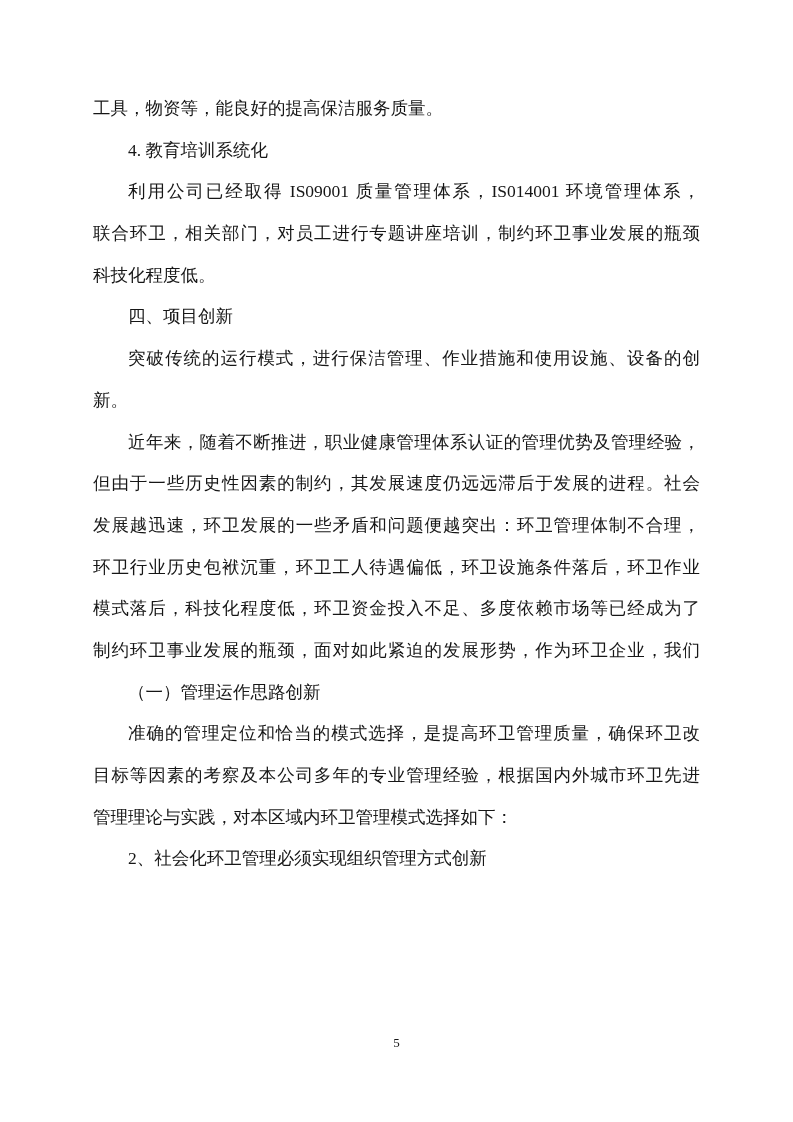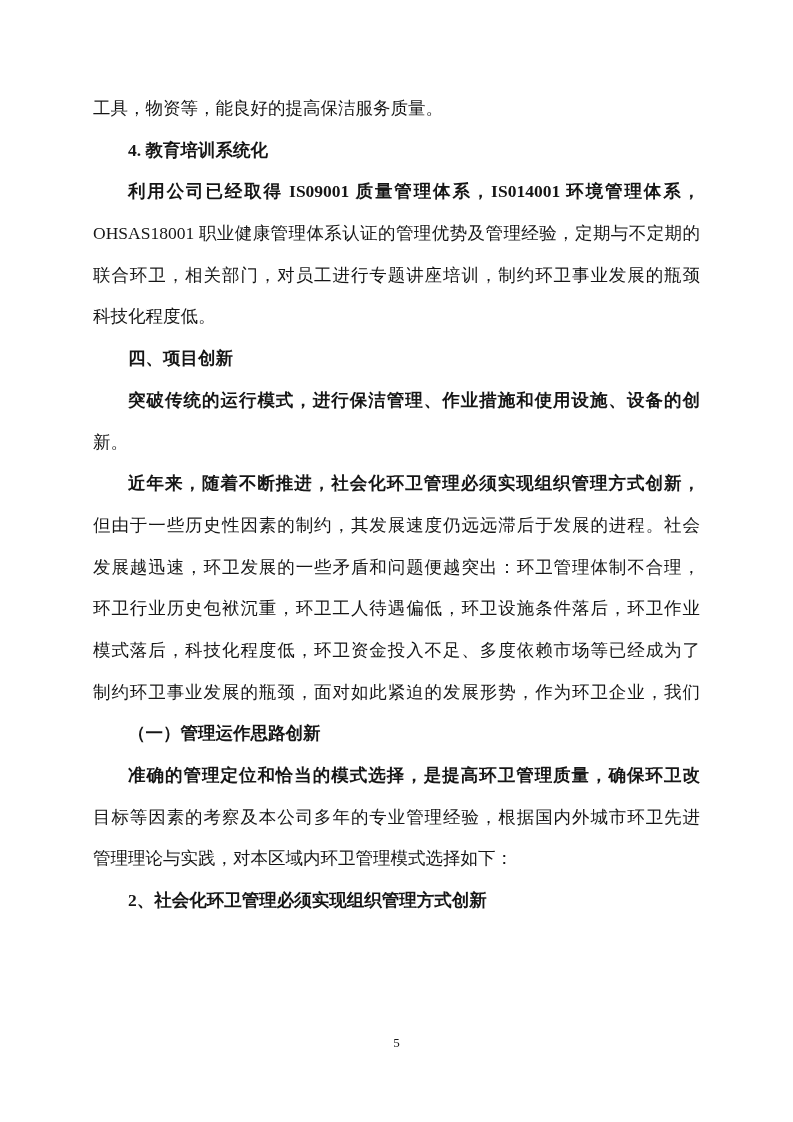--- a/index.html
+++ b/index.html
@@ -31,47 +31,45 @@
     box-sizing: border-box;
   }
   .line.justify {
     white-space: normal;
     text-align: justify;
     text-align-last: justify;
     overflow: hidden;
   }
   .line.indent {
     padding-left: 35px;
-    font-weight: bold;
   }
   .page-number {
     position: absolute;
     left: 0;
     top: 1035px;
     width: 100%;
     text-align: center;
     font-size: 13px;
     color: #161616;
   }
 </style>
 </head>
 <body>
 
 <div class="page">
   <div class="text-block" id="text-block">
       <div class="line">工具，物资等，能良好的提高保洁服务质量。</div>
       <div class="line indent">4. 教育培训系统化</div>
       <div class="line indent justify">利用公司已经取得 IS09001 质量管理体系，IS014001 环境管理体系，</div>
-      <div class="line justify">OHSAS18001 职业健康管理体系认证的管理优势及管理经验，定期与不定期的</div>
       <div class="line justify">联合环卫，相关部门，对员工进行专题讲座培训，制约环卫事业发展的瓶颈</div>
       <div class="line">科技化程度低。</div>
       <div class="line indent">四、项目创新</div>
       <div class="line indent justify">突破传统的运行模式，进行保洁管理、作业措施和使用设施、设备的创</div>
       <div class="line">新。</div>
-      <div class="line indent justify">近年来，随着不断推进，社会化环卫管理必须实现组织管理方式创新，</div>
+      <div class="line indent justify">近年来，随着不断推进，职业健康管理体系认证的管理优势及管理经验，</div>
       <div class="line justify">但由于一些历史性因素的制约，其发展速度仍远远滞后于发展的进程。社会</div>
       <div class="line justify">发展越迅速，环卫发展的一些矛盾和问题便越突出：环卫管理体制不合理，</div>
       <div class="line justify">环卫行业历史包袱沉重，环卫工人待遇偏低，环卫设施条件落后，环卫作业</div>
       <div class="line justify">模式落后，科技化程度低，环卫资金投入不足、多度依赖市场等已经成为了</div>
       <div class="line justify">制约环卫事业发展的瓶颈，面对如此紧迫的发展形势，作为环卫企业，我们</div>
       <div class="line indent">（一）管理运作思路创新</div>
       <div class="line indent justify">准确的管理定位和恰当的模式选择，是提高环卫管理质量，确保环卫改</div>
       <div class="line justify">目标等因素的考察及本公司多年的专业管理经验，根据国内外城市环卫先进</div>
       <div class="line">管理理论与实践，对本区域内环卫管理模式选择如下：</div>
       <div class="line indent">2、社会化环卫管理必须实现组织管理方式创新</div>

